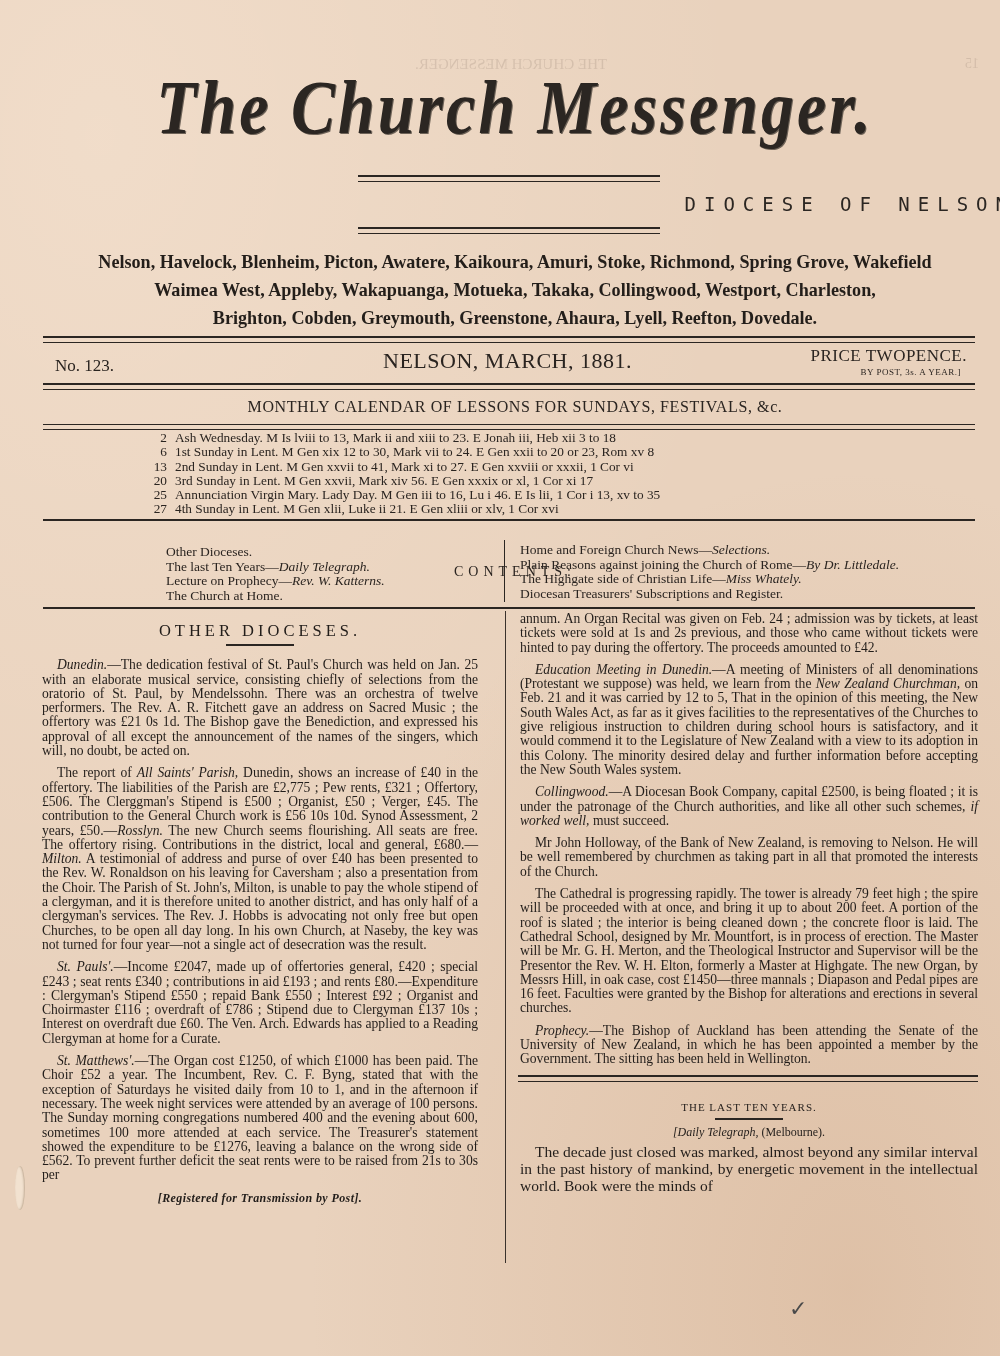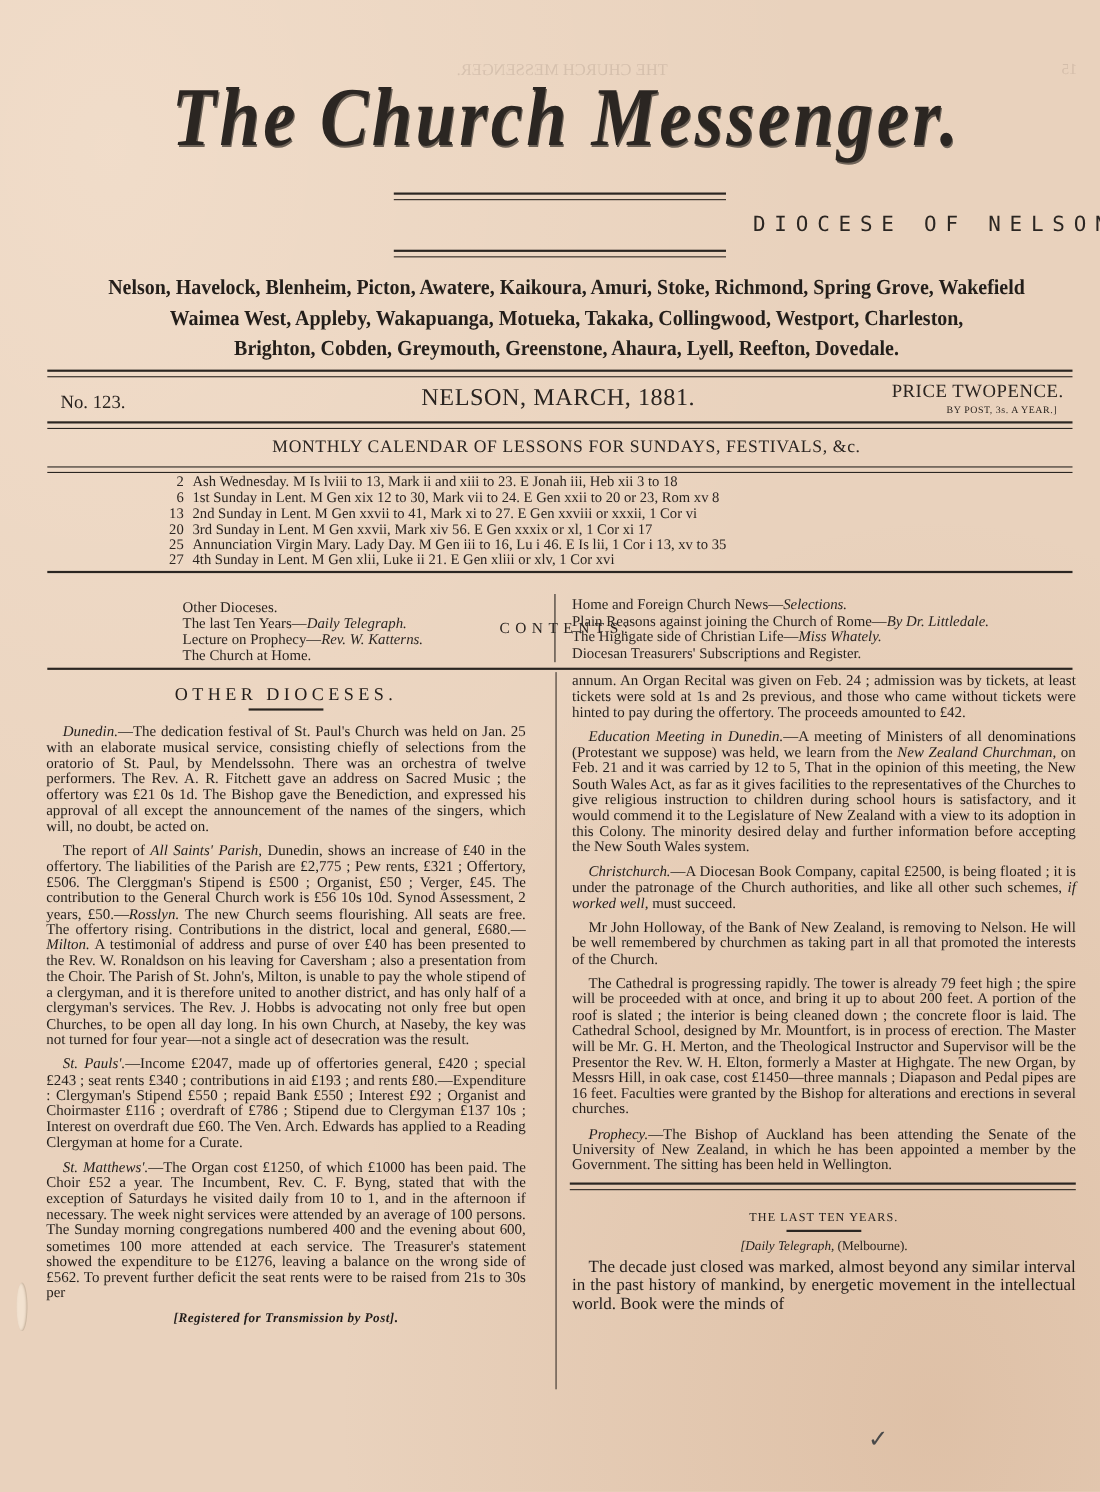--- a/index.html
+++ b/index.html
@@ -147,21 +147,21 @@
     <p><i>Dunedin.</i><span>—The dedication festival of St. Paul's Church was held on Jan. 25 with an elaborate musical service, consisting chiefly of selections from the oratorio of St. Paul, by Mendelssohn. There was an orchestra of twelve performers. The Rev. A. R. Fitchett gave an address on Sacred Music ; the offertory was £21 0s 1d. The Bishop gave the Benediction, and expressed his approval of all except the announcement of the names of the singers, which will, no doubt, be acted on.</span></p>
     <p><span>The report of </span><i>All Saints' Parish,</i><span> Dunedin, shows an increase of £40 in the offertory. The liabilities of the Parish are £2,775 ; Pew rents, £321 ; Offertory, £506. The Clerggman's Stipend is £500 ; Organist, £50 ; Verger, £45. The contribution to the General Church work is £56 10s 10d. Synod Assessment, 2 years, £50.—</span><i>Rosslyn.</i><span> The new Church seems flourishing. All seats are free. The offertory rising. Contributions in the district, local and general, £680.—</span><i>Milton.</i><span> A testimonial of address and purse of over £40 has been presented to the Rev. W. Ronaldson on his leaving for Caversham ; also a presentation from the Choir. The Parish of St. John's, Milton, is unable to pay the whole stipend of a clergyman, and it is therefore united to another district, and has only half of a clergyman's services. The Rev. J. Hobbs is advocating not only free but open Churches, to be open all day long. In his own Church, at Naseby, the key was not turned for four year—not a single act of desecration was the result.</span></p>
     <p><i>St. Pauls'.</i><span>—Income £2047, made up of offertories general, £420 ; special £243 ; seat rents £340 ; contributions in aid £193 ; and rents £80.—Expenditure : Clergyman's Stipend £550 ; repaid Bank £550 ; Interest £92 ; Organist and Choirmaster £116 ; overdraft of £786 ; Stipend due to Clergyman £137 10s ; Interest on overdraft due £60. The Ven. Arch. Edwards has applied to a Reading Clergyman at home for a Curate.</span></p>
     <p><i>St. Matthews'.</i><span>—The Organ cost £1250, of which £1000 has been paid. The Choir £52 a year. The Incumbent, Rev. C. F. Byng, stated that with the exception of Saturdays he visited daily from 10 to 1, and in the afternoon if necessary. The week night services were attended by an average of 100 persons. The Sunday morning congregations numbered 400 and the evening about 600, sometimes 100 more attended at each service. The Treasurer's statement showed the expenditure to be £1276, leaving a balance on the wrong side of £562. To prevent further deficit the seat rents were to be raised from 21s to 30s per</span></p>
     <div class="registered">[Registered for Transmission by Post].</div>
   </div>
 
   <div class="col col-right">
     <p class="cont">annum. An Organ Recital was given on Feb. 24 ; admission was by tickets, at least tickets were sold at 1s and 2s previous, and those who came without tickets were hinted to pay during the offertory. The proceeds amounted to £42.</p>
     <p><i>Education Meeting in Dunedin.</i><span>—A meeting of Ministers of all denominations (Protestant we suppose) was held, we learn from the </span><i>New Zealand Churchman,</i><span> on Feb. 21 and it was carried by 12 to 5, That in the opinion of this meeting, the New South Wales Act, as far as it gives facilities to the representatives of the Churches to give religious instruction to children during school hours is satisfactory, and it would commend it to the Legislature of New Zealand with a view to its adoption in this Colony. The minority desired delay and further information before accepting the New South Wales system.</span></p>
-    <p><i>Christchurch.</i><span>—A Diocesan Book Company, capital £2500, is being floated ; it is under the patronage of the Church authorities, and like all other such schemes, </span><i>if worked well,</i><span> must succeed.</span></p>
+    <p><i>Collingwood.</i><span>—A Diocesan Book Company, capital £2500, is being floated ; it is under the patronage of the Church authorities, and like all other such schemes, </span><i>if worked well,</i><span> must succeed.</span></p>
     <p><span>Mr John Holloway, of the Bank of New Zealand, is removing to Nelson. He will be well remembered by churchmen as taking part in all that promoted the interests of the Church.</span></p>
     <p><span>The Cathedral is progressing rapidly. The tower is already 79 feet high ; the spire will be proceeded with at once, and bring it up to about 200 feet. A portion of the roof is slated ; the interior is being cleaned down ; the concrete floor is laid. The Cathedral School, designed by Mr. Mountfort, is in process of erection. The Master will be Mr. G. H. Merton, and the Theological Instructor and Supervisor will be the Presentor the Rev. W. H. Elton, formerly a Master at Highgate. The new Organ, by Messrs Hill, in oak case, cost £1450—three mannals ; Diapason and Pedal pipes are 16 feet. Faculties were granted by the Bishop for alterations and erections in several churches.</span></p>
     <p><i>Prophecy.</i><span>—The Bishop of Auckland has been attending the Senate of the University of New Zealand, in which he has been appointed a member by the Government. The sitting has been held in Wellington.</span></p>
 
     <div class="right-rule"></div>
     <div class="section-head-2">THE LAST TEN YEARS.</div>
     <div class="short-rule-2"></div>
     <div class="source-line"><i>[Daily Telegraph,</i><span> (Melbourne).</span></div>
     <div class="larger">
         <p class="lead">The decade just closed was marked, almost beyond any similar interval in the past history of mankind, by energetic movement in the intellectual world. Book were the minds of</p>

